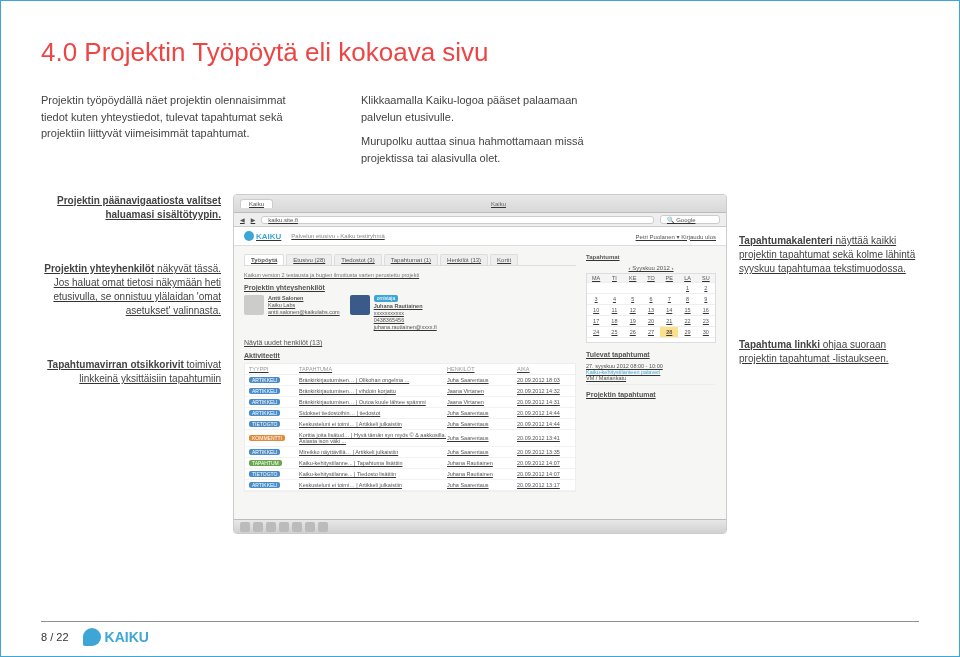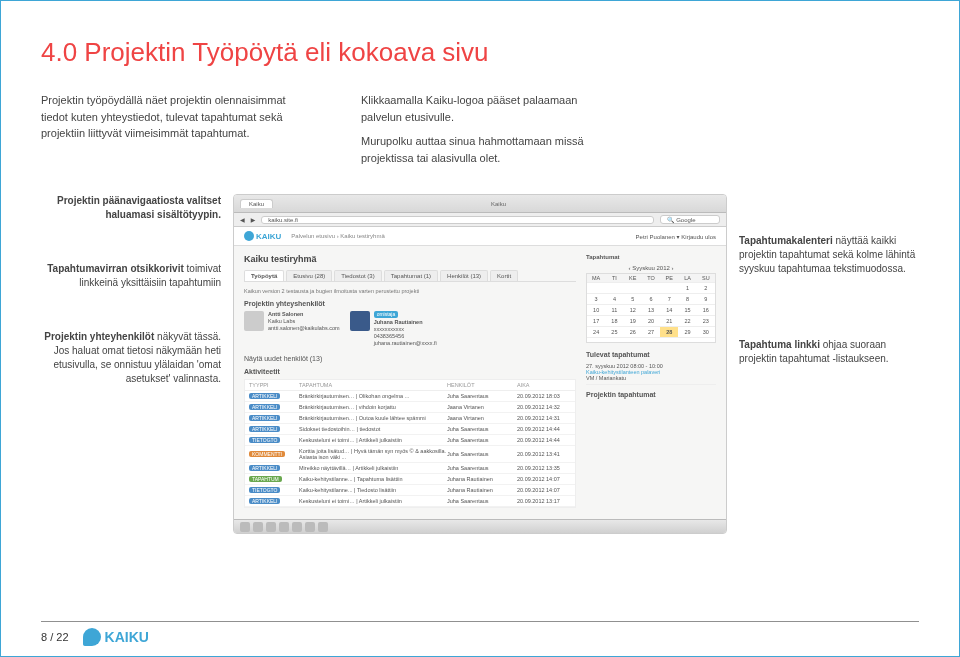--- a/index.html
+++ b/index.html
@@ -26,20 +26,21 @@
     font-size: 11px;
     line-height: 1.5;
     color: #444;
   }
   .intro-col { max-width: 260px; }
   .annotations {
     display: grid;
     grid-template-columns: 180px 1fr 180px;
     gap: 12px;
     align-items: start;
+    text-decoration: underline;
   }
   .note {
     font-size: 10px;
     line-height: 1.4;
     color: #444;
     margin-bottom: 22px;
   }
   .note b { font-weight: 700; }
   .left-col, .right-col { display: flex; flex-direction: column; }
   .left-col { text-align: right; }
@@ -136,22 +137,22 @@
   <div class="intro-col">Projektin työpöydällä näet projektin olennaisimmat tiedot kuten yhteystiedot, tulevat tapahtumat sekä projektiin liittyvät viimeisimmät tapahtumat.</div>
   <div class="intro-col">
     <div style="margin-bottom:8px;">Klikkaamalla Kaiku-logoa pääset palaamaan palvelun etusivulle.</div>
     <div>Murupolku auttaa sinua hahmottamaan missä projektissa tai alasivulla olet.</div>
   </div>
 </div>
 
 <div class="annotations">
   <div class="left-col">
     <div class="note"><b>Projektin päänavigaatiosta valitset haluamasi sisältötyypin.</b></div>
+    <div class="note" style="margin-top:18px;"><b>Projektin yhteyhenkilöt</b><span> näkyvät tässä. Jos haluat omat tietosi näkymään heti etusivulla, se onnistuu ylälaidan 'omat asetukset' valinnasta.</span></div>
     <div class="note" style="margin-top:18px;"><b>Tapahtumavirran otsikkorivit</b><span> toimivat linkkeinä yksittäisiin tapahtumiin</span></div>
-    <div class="note" style="margin-top:18px;"><b>Projektin yhteyhenkilöt</b><span> näkyvät tässä. Jos haluat omat tietosi näkymään heti etusivulla, se onnistuu ylälaidan 'omat asetukset' valinnasta.</span></div>
   </div>
 
   <div class="screenshot">
     <div class="browser-chrome">
       <span class="tab">Kaiku</span>
       <span style="flex:1;text-align:center;color:#666;">Kaiku</span>
     </div>
     <div class="url-bar">
       <span>◀</span>
       <span>▶</span>
@@ -160,21 +161,20 @@
     </div>
     <div class="toolbar-row">
       <div style="display:flex;align-items:center;gap:10px;">
         <span class="logo-sm">KAIKU</span>
         <span class="breadcrumb-sm">Palvelun etusivu  ›  Kaiku testiryhmä</span>
       </div>
       <span class="user-sm">Petri Puolanen ▾   Kirjaudu ulos</span>
     </div>
     <div class="panel-body">
       <div class="main-area">
-        <div class="proj-title">Kaiku testiryhmä</div>
         <div class="tabs-sm">
           <span class="active">Työpöytä</span>
           <span>Etusivu (28)</span>
           <span>Tiedostot (3)</span>
           <span>Tapahtumat (1)</span>
           <span>Henkilöt (13)</span>
           <span>Kortit</span>
         </div>
         <div class="desc-sm">Kaikun version 2 testausta ja bugien ilmoitusta varten perustettu projekti</div>
         <div class="section-h">Projektin yhteyshenkilöt</div>

